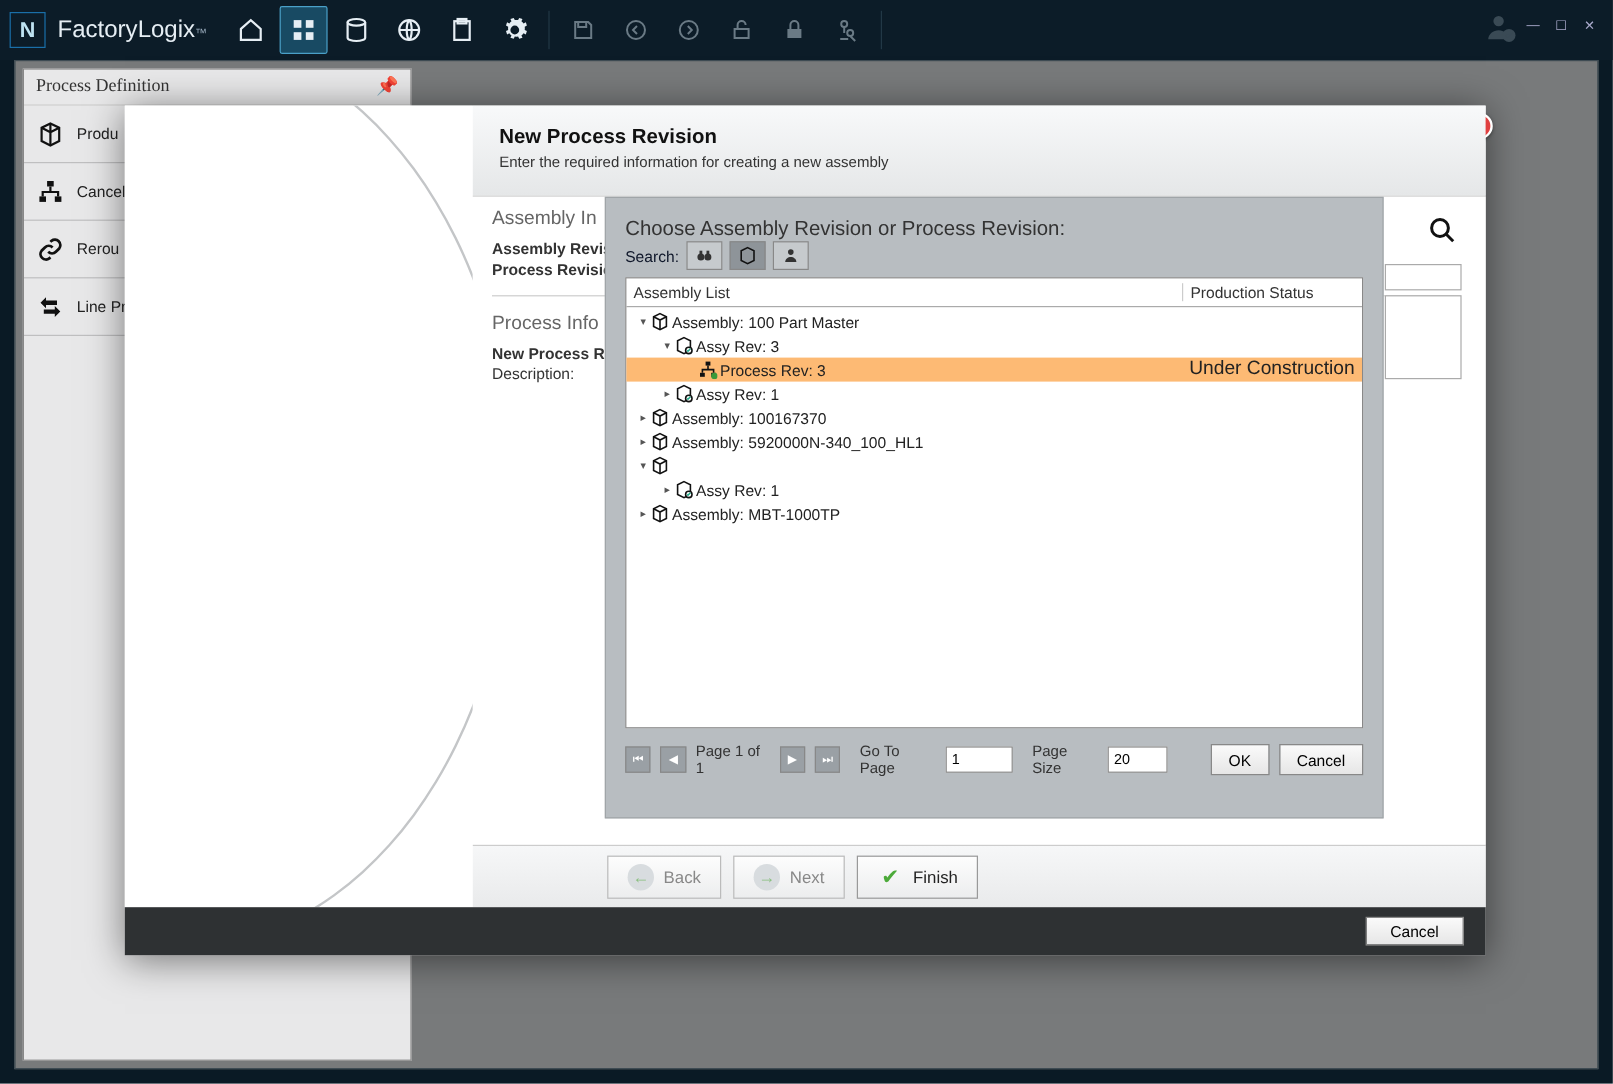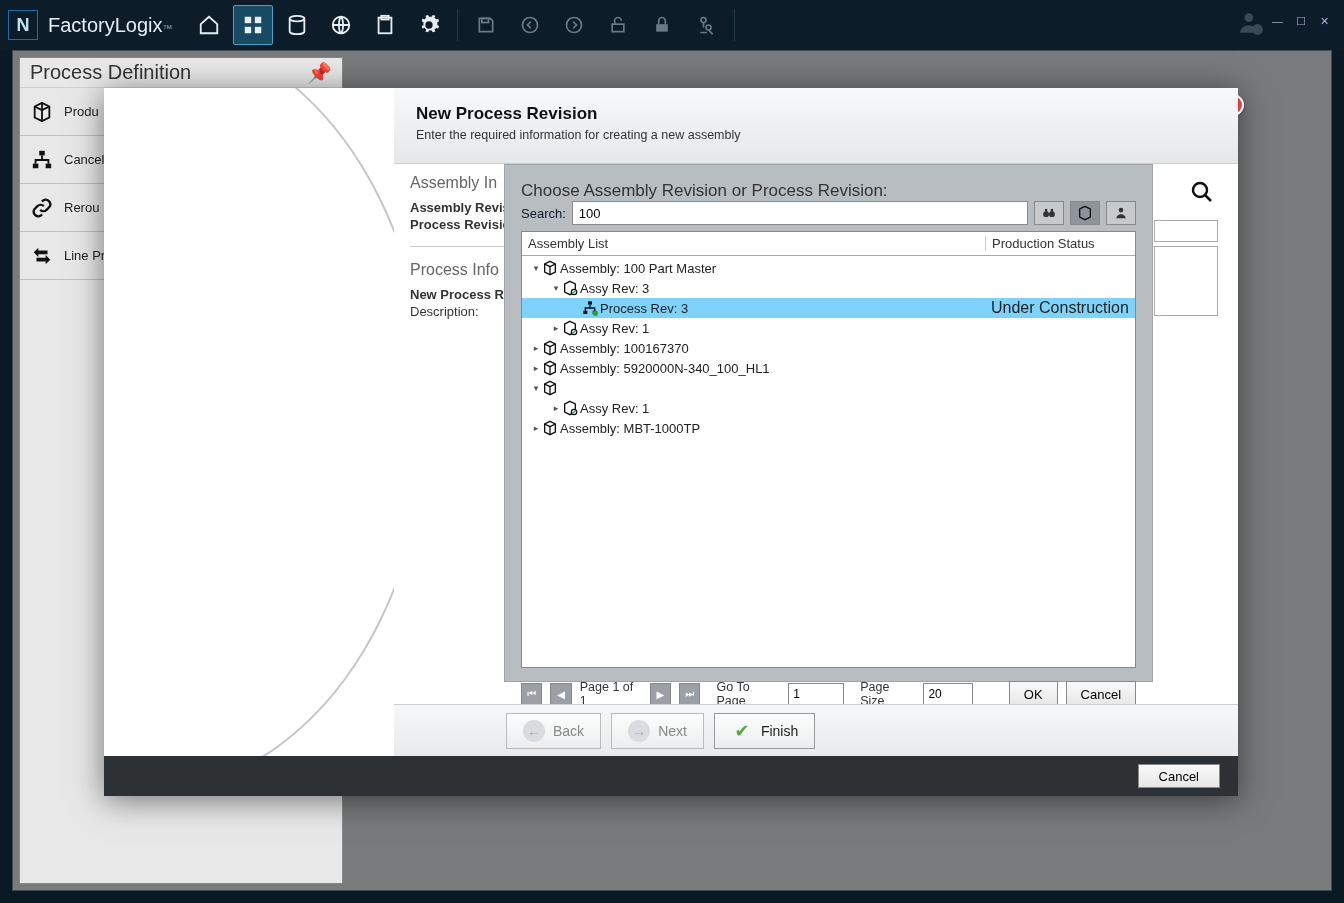--- a/index.html
+++ b/index.html
@@ -50,21 +50,21 @@
 }
 .panel {
   position: absolute; top: 6px; left: 6px; bottom: 6px;
   width: 324px; background: #e8e8e9; border: 1px solid #888;
 }
 .panel-header {
   height: 30px; padding: 4px 10px; display: flex;
   justify-content: space-between; align-items: center; color: #333;
   border-bottom: 1px solid #d0d0d0;
 }
-.panel-header span { font-size: 20px; }
+.panel-header span { font-size: 15px; font-family: Liberation Serif, serif; }
 .pin { font-size: 14px; color: #555; }
 .side-item {
   height: 48px; display: flex; align-items: center; gap: 10px;
   padding: 0 10px; border-bottom: 1px solid #bfbfc0; color: #222;
 }
 .side-icon { width: 24px; height: 24px; display: flex; align-items: center; justify-content: center; }
 
 
 .dim {
   position: absolute; inset: 0; background: rgba(0,0,0,0.0);
@@ -122,34 +122,34 @@
   flex: 1; height: 24px; border: 1px solid #888; padding: 2px 6px;
   background: #fff; font-size: 13px;
 }
 .sbtn {
   width: 30px; height: 24px; border: 1px solid #888;
   display: flex; align-items: center; justify-content: center;
   background: #c6cacd;
 }
 .sbtn.active { background: #8e9499; }
 .list-box {
-  background: #fff; border: 1px solid #888; height: 437px;
+  background: #fff; border: 1px solid #888; height: 376px;
 }
 .list-header {
   display: flex; height: 24px; align-items: center;
   border-bottom: 1px solid #aaa; color: #333; font-size: 13px;
 }
 .col-a { flex: 1; padding-left: 6px; }
 .col-b { width: 150px; border-left: 1px solid #ccc; padding-left: 6px; }
 .tree { padding: 2px 0; font-size: 13px; }
 .tree-row {
   display: flex; align-items: center; height: 20px;
   padding-left: 8px; color: #222;
 }
-.tree-row.selected { background: #7dd3fc; justify-content: space-between; }
+.tree-row.selected { background: #fdba74; justify-content: space-between; }
 .exp { width: 12px; color: #555; font-size: 9px; text-align: center; }
 .tree-icon { width: 18px; text-align: center; }
 .tree-label { flex: 1; }
 .tree-status { width: 150px; padding-left: 6px; font-size: 16px; }
 
 .pager-row {
   display: flex; align-items: center; gap: 8px; margin-top: 12px;
   font-size: 12.5px; color: #333;
 }
 .pbtn {
@@ -403,21 +403,20 @@
           <path d="M21 21l-6-6"></path>
         </svg>
     </span>
     <div class="empty-field"></div>
     <div class="desc-field"></div>
 
     <div class="picker">
       <h3>Choose Assembly Revision or Process Revision:</h3>
       <div class="search-row">
         <label>Search:</label>
-        <input class="search-input" value="100" style="">
         <div class="sbtn">
           <svg width="16" height="14" viewBox="0 0 24 24" fill="#333">
               <circle cx="7" cy="14" r="5"></circle>
               <circle cx="17" cy="14" r="5"></circle>
               <rect x="5" y="5" width="4" height="5"></rect>
               <rect x="15" y="5" width="4" height="5"></rect>
             </svg>
         </div>
         <div class="sbtn active">
           <svg width="16" height="16" viewBox="0 0 24 24" fill="none" stroke="#111" stroke-width="2">

